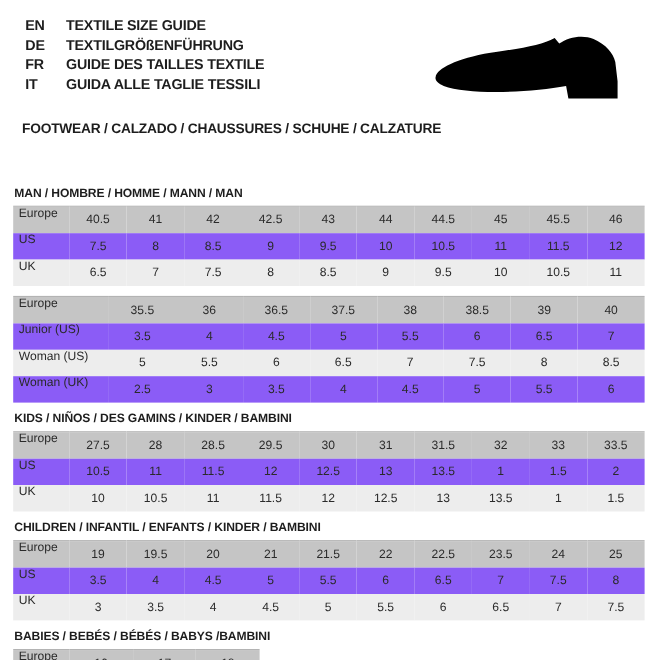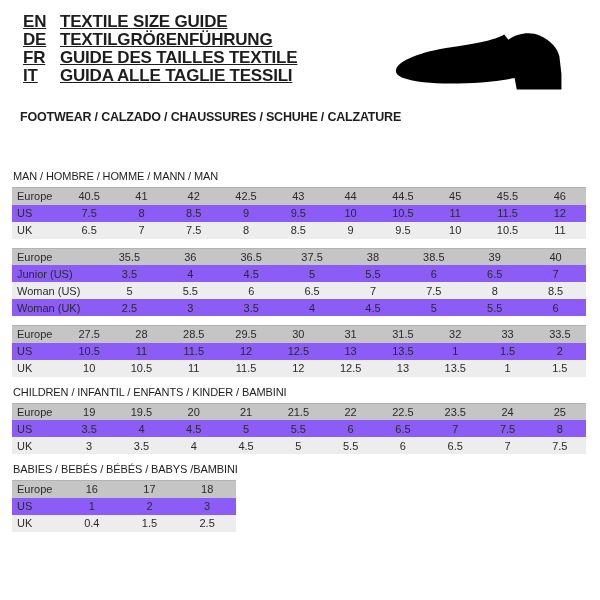--- a/index.html
+++ b/index.html
@@ -12,23 +12,22 @@
     position: relative;
     width: 600px; height: 600px;
     background: #ffffff;
     overflow: hidden;
   }
   
   .lang-block {
     position: absolute;
     left: 23px; top: 13px;
     font-weight: 700;
-    font-size: 17px;
+    font-size: 13px;
     letter-spacing: -0.2px;
-    text-decoration: underline;
   }
   .lang-row { display: flex; height: 18px; align-items: center; }
   .lang-code { width: 37px; flex: 0 0 37px; }
   
   .category-line {
     position: absolute;
     left: 20px; top: 110px;
     font-weight: 700;
     font-size: 12.5px;
     letter-spacing: -0.2px;
@@ -36,40 +35,40 @@
   }
   
   .shoe { position: absolute; left: 394px; top: 31px; }
   .shoe svg { display: block; }
   
   .tables { position: absolute; left: 12px; top: 170px; width: 576px; }
   .size-section { margin: 0 0 9px 0; }
   .section-title {
     margin: 0 0 5px 1px;
     font-size: 11px;
-    font-weight: 400;
+    font-weight: 700;
     letter-spacing: -0.1px;
     white-space: nowrap;
   }
   table.size-table {
     border-collapse: collapse;
     table-layout: fixed;
     width: 574px;
     border-top: 1px solid #b3b3b3;
     font-size: 11px;
     color: #2a2a2a;
   }
   table.size-table tr { height: 17px; background: #8b5cf6; }
   table.size-table tr:first-child { background: #c5c5c5; }
   table.size-table tr:nth-child(odd):not(:first-child) { background: #ededed; }
   table.size-table th.label {
     width: 46px;
     font-weight: 400;
     text-align: left;
-    padding: 0 0 0 5px;
+    padding: 0 0 12px 5px;
     white-space: nowrap;
     margin-top: 12px;
   }
   table.size-table td { text-align: center; padding: 0; }
   
   .t1 table.size-table th.label { width: 82px; }
   
   .t4 table.size-table { width: 224px; }
 </style>
 </head>
@@ -208,20 +207,21 @@
               <td>4.5</td>
               <td>5</td>
               <td>5.5</td>
               <td>6</td>
             </tr>
           </tbody>
     </table>
   </section>
 
   <section class="size-section t2">
+    <h3 class="section-title">KIDS / NIÑOS / DES GAMINS / KINDER / BAMBINI</h3>
     <table class="size-table">
       <tbody>
             <tr>
               <th class="label">Europe</th>
               <td>27.5</td>
               <td>28</td>
               <td>28.5</td>
               <td>29.5</td>
               <td>30</td>
               <td>31</td>

